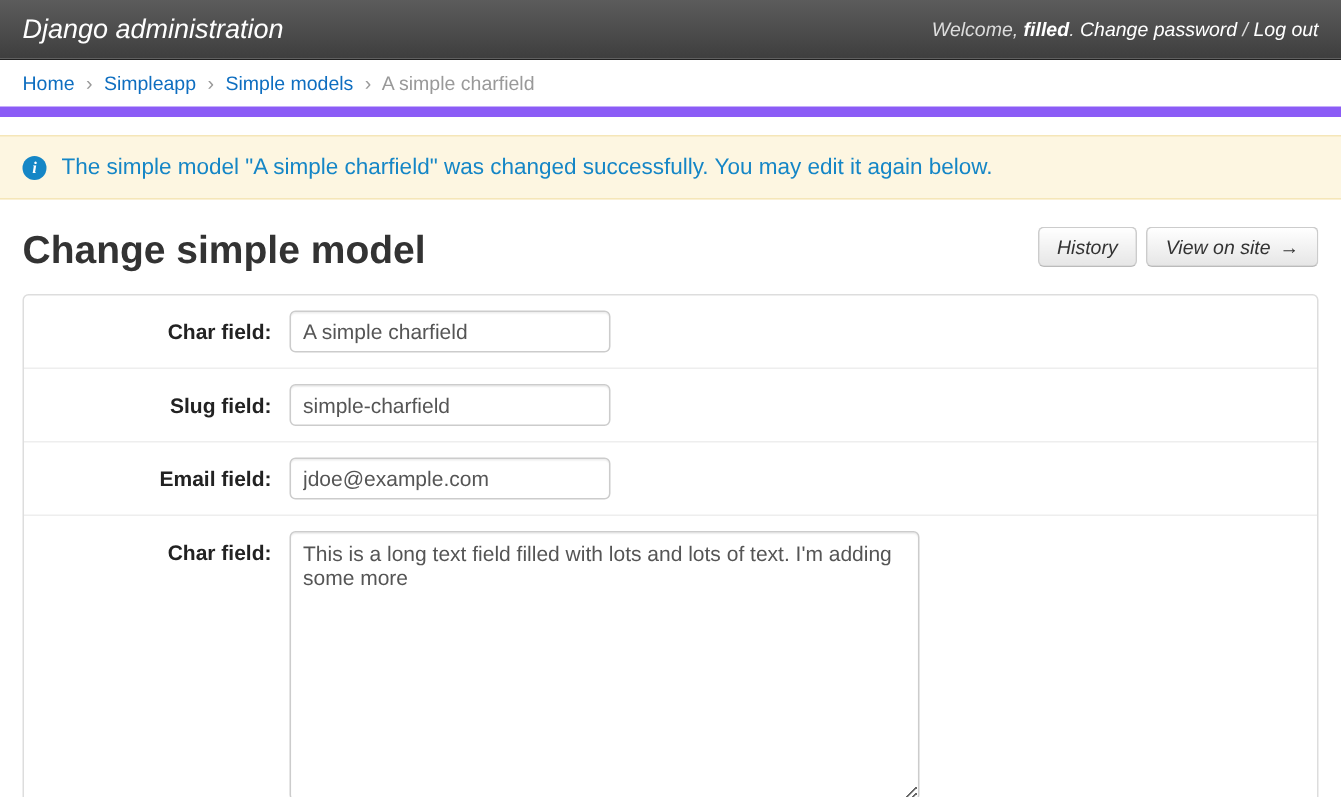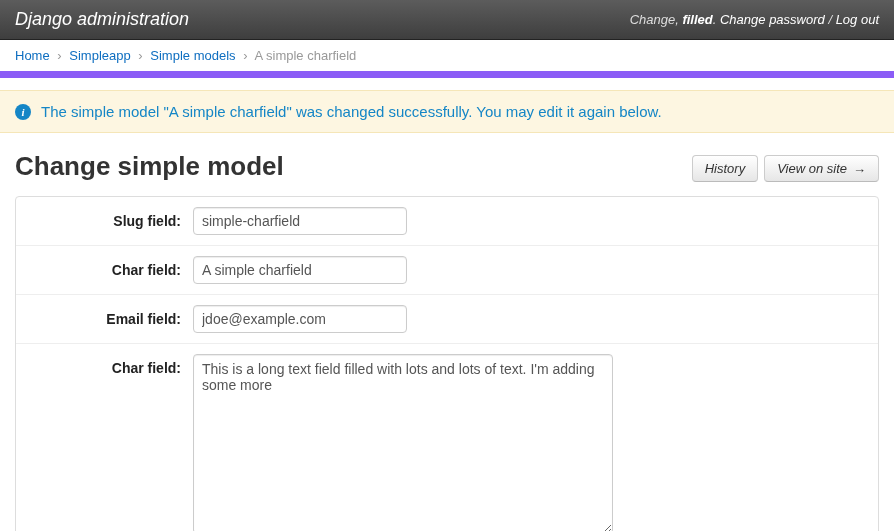--- a/index.html
+++ b/index.html
@@ -8,40 +8,40 @@
 .navbar-brand { font-size: 18px; color: #fff; font-weight: 500; }
 .userlinks { color: #ddd; font-size: 13px; }
 .userlinks a { color: #fff; text-decoration: none; }
 .userlinks strong { color: #fff; font-weight: bold; }
 .breadcrumb { background: #fff; padding: 8px 15px; border-bottom: 7px solid #8b5cf6; font-size: 13px; }
 .breadcrumb a { color: #0e6ec0; text-decoration: none; }
 .breadcrumb .sep { color: #999; margin: 0 4px; }
 .breadcrumb .current { color: #999; }
 .alert { background: #fdf6e1; border: 1px solid #f5e6b8; border-left: none; border-right: none; padding: 12px 15px; color: #1586c6; font-size: 15px; display: flex; align-items: center; gap: 10px; margin-top: 12px; }
 .alert-icon { width: 16px; height: 16px; border-radius: 50%; background: #1586c6; color: #fff; display: inline-flex; align-items: center; justify-content: center; font-size: 11px; font-weight: bold; font-style: italic; font-family: Georgia, serif; flex-shrink: 0; }
-.content-header { padding: 18px 15px 14px; display: flex; justify-content: space-between; align-items: flex-end; }
+.content-header { padding: 18px 15px 14px; display: flex; justify-content: space-between; align-items: flex-start; }
 .content-header h1 { font-size: 26px; font-weight: bold; color: #333; }
 .obj-tools { display: flex; gap: 6px; }
 .btn { display: inline-flex; align-items: center; gap: 6px; background: linear-gradient(to bottom, #fff, #e6e6e6); border: 1px solid #ccc; border-bottom-color: #bbb; color: #333; padding: 5px 12px; font-size: 13px; border-radius: 4px; cursor: pointer; text-decoration: none; font-style: italic; }
 .arrow-icon { font-weight: bold; }
 .form-box { border: 1px solid #ddd; border-radius: 4px; margin: 0 15px 15px; background: #fff; }
 .form-row { padding: 10px 12px; border-bottom: 1px solid #eee; display: flex; align-items: flex-start; }
 .form-row:last-child { border-bottom: none; }
 .form-label { width: 165px; text-align: right; font-weight: bold; padding: 6px 12px 0 0; color: #222; font-size: 14px; }
 .form-widget { flex: 1; }
 .form-widget input[type=text], .form-widget input[type=email] { width: 214px; padding: 5px 8px; border: 1px solid #ccc; border-radius: 4px; font-size: 14px; color: #555; box-shadow: inset 0 1px 1px rgba(0,0,0,.075); }
 .form-widget textarea { width: 420px; height: 180px; padding: 6px 8px; border: 1px solid #ccc; border-radius: 4px; font-size: 14px; color: #555; font-family: inherit; resize: vertical; box-shadow: inset 0 1px 1px rgba(0,0,0,.075); }
 </style>
 </head>
 <body>
 
 <div class="navbar">
   <div class="navbar-brand">Django administration</div>
   <div class="userlinks">
-    <span>Change, </span><strong>filled</strong><span>. </span><a href="#">Change password</a><span> / </span><a href="#">Log out</a>
+    <span>Welcome, </span><strong>filled</strong><span>. </span><a href="#">Change password</a><span> / </span><a href="#">Log out</a>
   </div>
 </div>
 
 <div class="breadcrumb">
   <a href="#">Home</a>
   <span class="sep">›</span>
   <a href="#">Simpleapp</a>
   <span class="sep">›</span>
   <a href="#">Simple models</a>
   <span class="sep">›</span>
@@ -61,26 +61,26 @@
       </a>
     <a class="btn" href="#">
         <span>View on site</span> 
         <span class="arrow-icon">→</span>
       </a>
   </div>
 </div>
 
 <div class="form-box">
   <div class="form-row">
+    <label class="form-label">Char field:</label>
+    <div class="form-widget"><input type="text" value="A simple charfield" style=""></div>
+  </div>
+  <div class="form-row">
     <label class="form-label">Slug field:</label>
     <div class="form-widget"><input type="text" value="simple-charfield" style=""></div>
-  </div>
-  <div class="form-row">
-    <label class="form-label">Char field:</label>
-    <div class="form-widget"><input type="text" value="A simple charfield" style=""></div>
   </div>
   <div class="form-row">
     <label class="form-label">Email field:</label>
     <div class="form-widget"><input type="text" value="jdoe@example.com" style=""></div>
   </div>
   <div class="form-row">
     <label class="form-label">Char field:</label>
     <div class="form-widget"><textarea style="">This is a long text field filled with lots and lots of text. I'm adding some more</textarea></div>
   </div>
 </div>

